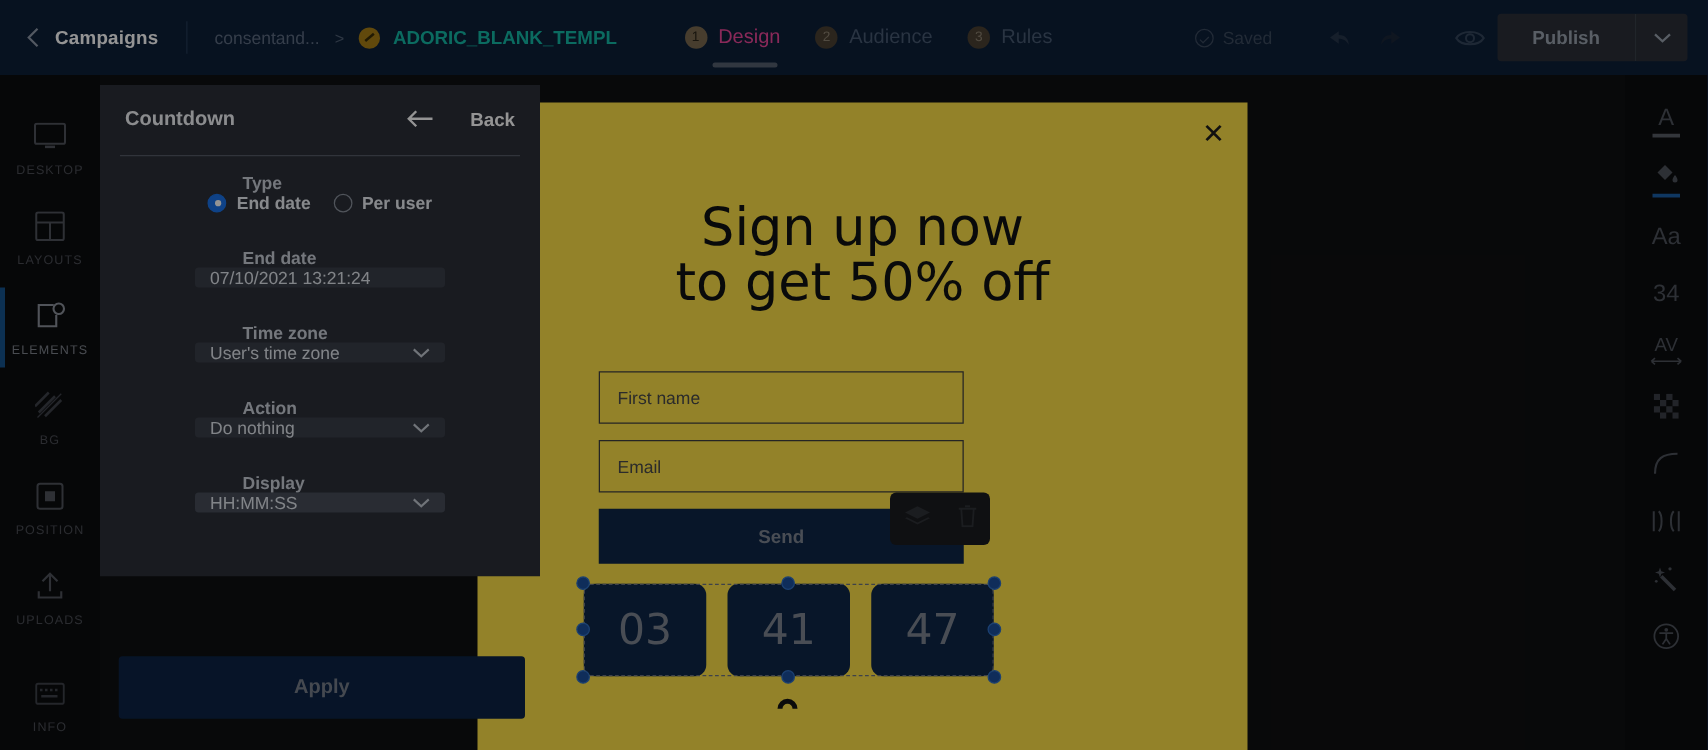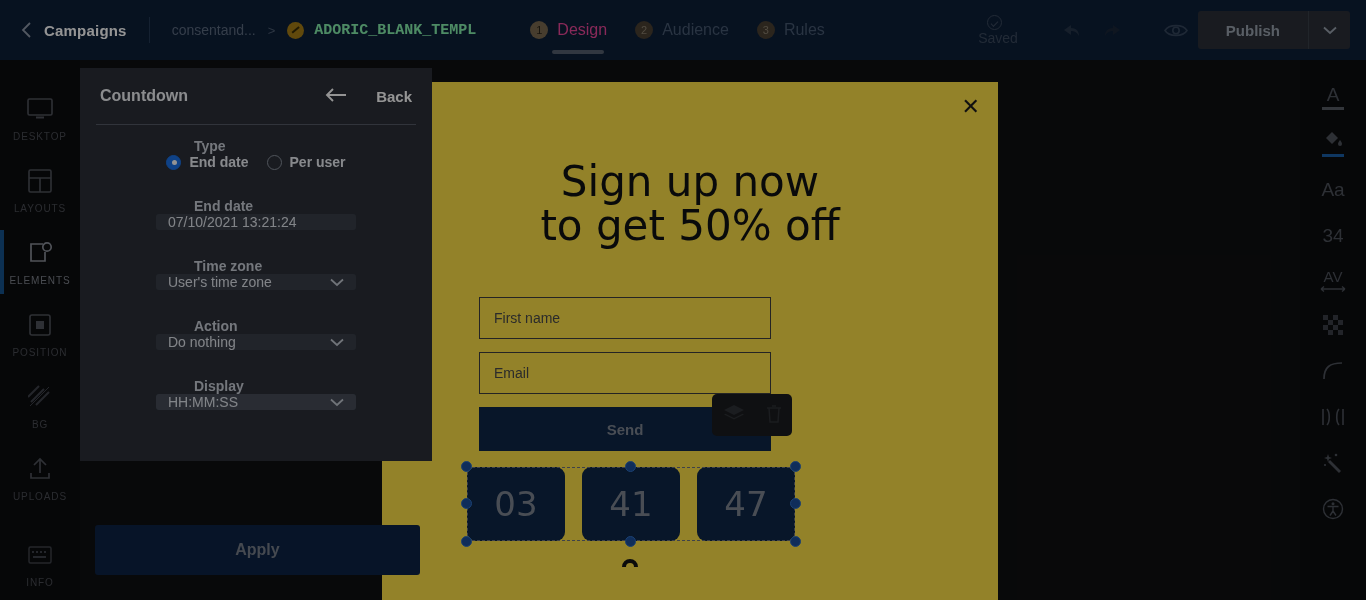--- a/index.html
+++ b/index.html
@@ -38,43 +38,43 @@
     width: 17px; height: 17px; border-radius: 50%;
     background: #a77f16;
     display: flex; align-items: center; justify-content: center;
     position: relative; flex: none;
   }
   .hdr-badge::after {
     content: ""; position: absolute; width: 9px; height: 1.6px;
     background: #3a2d06; transform: rotate(-40deg);
   }
   .hdr-tpl {
-    margin-left: 10px; color: #86efac; font-size: 15px; font-weight: bold;
-    white-space: nowrap; overflow: hidden; max-width: 200px; font-family: Liberation Mono, monospace;
+    margin-left: 10px; color: #14b8a6; font-size: 15px; font-weight: bold;
+    white-space: nowrap; overflow: hidden; max-width: 200px;
   }
 
   .steps { display: flex; align-items: center; margin-left: 48px; }
   .step { display: flex; align-items: center; position: relative; padding: 0 6px; height: 60px; }
   .step-num {
     width: 18px; height: 18px; border-radius: 50%;
     background: #4a4032; color: #8c8170;
     font-size: 11px; display: flex; align-items: center; justify-content: center;
     flex: none;
   }
   .step.active .step-num { background: #7a6a50; color: #2b2519; }
   .step-lbl { margin-left: 9px; color: #485a72; font-size: 16px; }
   .step.active .step-lbl { color: #ec4899; }
   .step-underline {
     position: absolute; bottom: 6px; left: 28px; width: 52px; height: 4px;
     background: #55606e; border-radius: 2px;
   }
   .step-gap { width: 16px; }
 
   .hdr-right { margin-left: auto; display: flex; align-items: center; height: 60px; }
-  .saved { display: flex; align-items: center; color: #3b4a5e; font-size: 14px; flex-direction: column; }
+  .saved { display: flex; align-items: center; color: #3b4a5e; font-size: 14px; }
   .saved-ic {
     width: 15px; height: 15px; border-radius: 50%; border: 1.6px solid #3b4a5e;
     margin-right: 7px; position: relative; flex: none;
   }
   .saved-ic::after {
     content:""; position:absolute; left:3.3px; top:5.6px; width:6px; height:3px;
     border-left:1.5px solid #3b4a5e; border-bottom:1.5px solid #3b4a5e;
     transform: rotate(-45deg);
   }
   .ic-btn {
@@ -367,34 +367,34 @@
         <svg width="25" height="24" viewBox="0 0 25 24">
           <path d="M15 3 H3 V20 H17 V11" fill="none" stroke="#8a8f99" stroke-width="1.7"></path>
           <circle cx="19" cy="6" r="4.2" fill="none" stroke="#8a8f99" stroke-width="1.7"></circle>
         </svg>
       </span>
       <span class="rail-lbl">ELEMENTS</span>
     </div>
     <div class="rail-item">
       <span class="rail-ic">
         <svg width="24" height="24" viewBox="0 0 24 24">
-          <rect x="2" y="2" width="20" height="20" rx="2" fill="none" stroke="#50545c" stroke-width="1.6"></rect>
-          <rect x="8" y="8" width="8" height="8" fill="#50545c"></rect>
-        </svg>
-      </span>
-      <span class="rail-lbl">POSITION</span>
+          <path d="M3 17 L16 4 M8 20 L21 7 M0 12 L11 1" stroke="#3f434a" stroke-width="2"></path>
+          <path d="M2 21 L21 2" stroke="#3f434a" stroke-width="1"></path>
+        </svg>
+      </span>
+      <span class="rail-lbl">BG</span>
     </div>
     <div class="rail-item">
       <span class="rail-ic">
         <svg width="24" height="24" viewBox="0 0 24 24">
-          <path d="M3 17 L16 4 M8 20 L21 7 M0 12 L11 1" stroke="#3f434a" stroke-width="2"></path>
-          <path d="M2 21 L21 2" stroke="#3f434a" stroke-width="1"></path>
-        </svg>
-      </span>
-      <span class="rail-lbl">BG</span>
+          <rect x="2" y="2" width="20" height="20" rx="2" fill="none" stroke="#50545c" stroke-width="1.6"></rect>
+          <rect x="8" y="8" width="8" height="8" fill="#50545c"></rect>
+        </svg>
+      </span>
+      <span class="rail-lbl">POSITION</span>
     </div>
     <div class="rail-item">
       <span class="rail-ic">
         <svg width="24" height="24" viewBox="0 0 24 24">
           <path d="M12 2 V16 M6 8 L12 2 L18 8" fill="none" stroke="#50545c" stroke-width="1.7"></path>
           <path d="M3 16 V21 H21 V16" fill="none" stroke="#50545c" stroke-width="1.7"></path>
         </svg>
       </span>
       <span class="rail-lbl">UPLOADS</span>
     </div>

